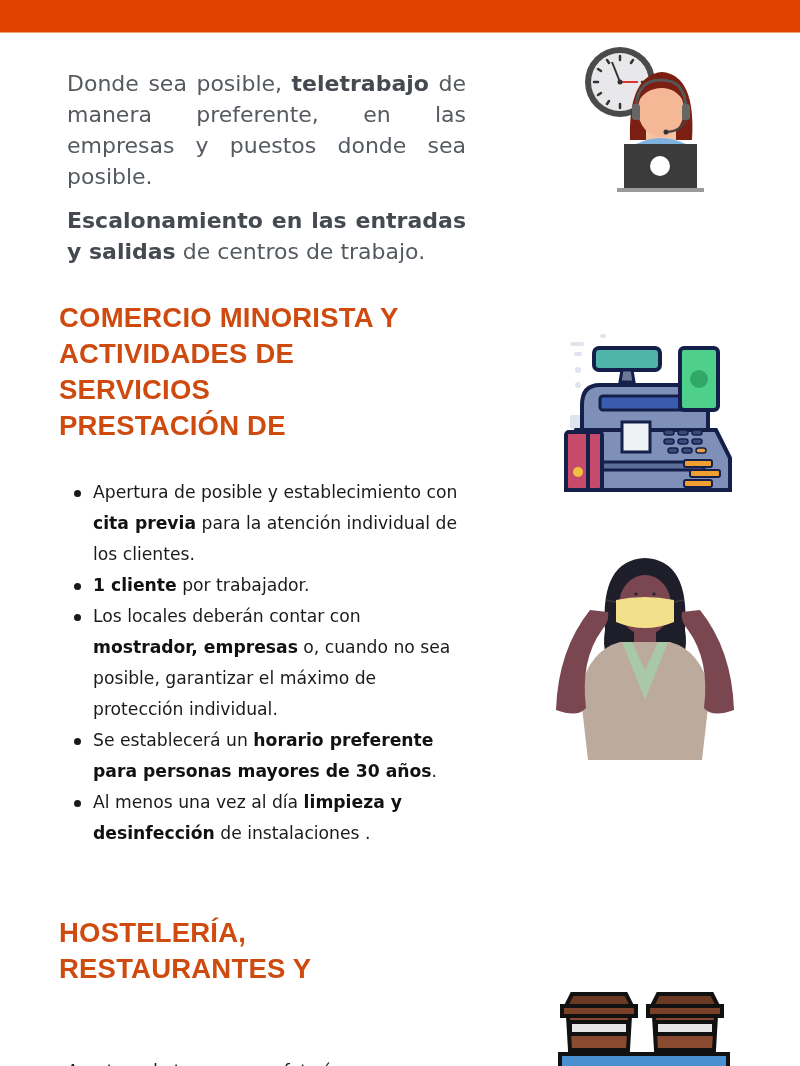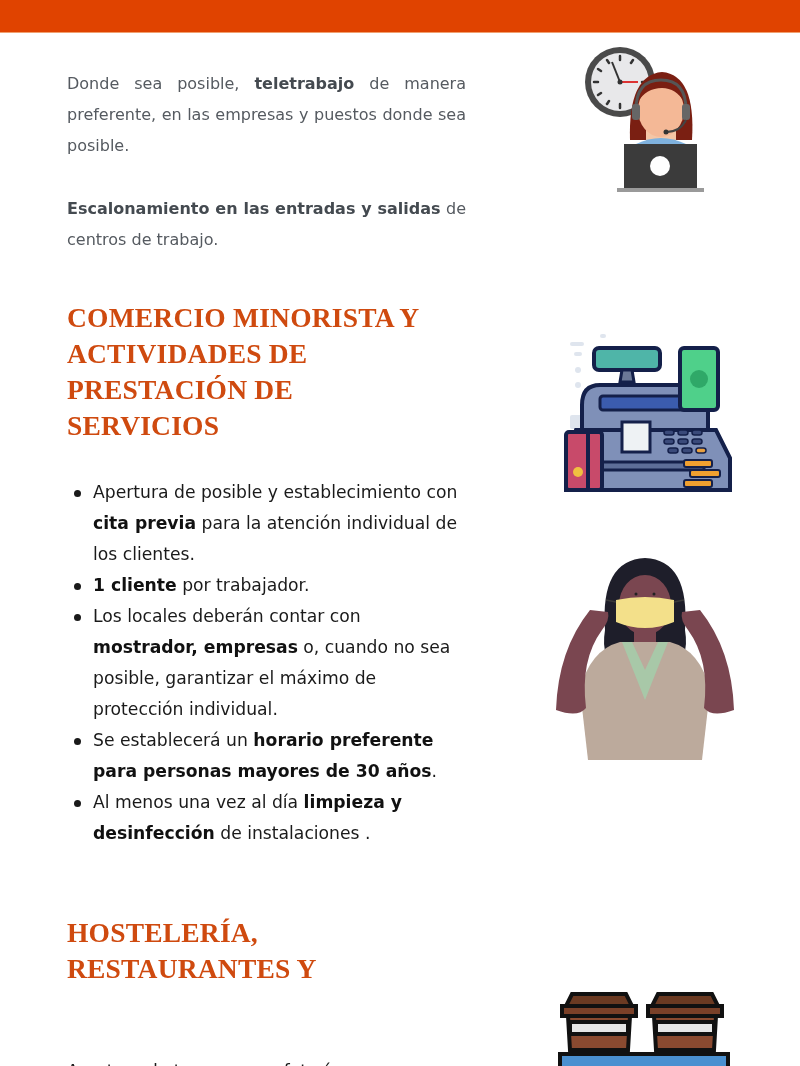--- a/index.html
+++ b/index.html
@@ -1,37 +1,37 @@
 <!DOCTYPE html>
 <html><head>
   <meta charset="utf-8">
   <style>
     * { box-sizing: border-box; margin: 0; padding: 0; }
     html, body { width: 800px; height: 1066px; overflow: hidden; background: #ffffff; }
     body { position: relative; font-family: "DejaVu Sans", sans-serif; }
     .topbar { position: absolute; left: 0; top: 0; width: 800px; height: 33px; background: #e04300; border-bottom: 1px solid #f0a070; }
-    .para { position: absolute; left: 67px; width: 399px; font-size: 16px; line-height: 31px; color: #555a60; text-align: justify; text-align-last: left; }
+    .para { position: absolute; left: 67px; width: 399px; font-size: 22px; line-height: 31px; color: #555a60; text-align: justify; text-align-last: left; }
     .para b { color: #444a50; }
-    .heading { position: absolute; left: 67px; font-family: Liberation Serif, serif; font-weight: bold; color: #cf4a0f; font-size: 27.5px; line-height: 36px; letter-spacing: 0.2px; }
+    .heading { position: absolute; left: 59px; font-family: Liberation Sans, sans-serif; font-weight: bold; color: #cf4a0f; font-size: 27.5px; line-height: 36px; letter-spacing: 0.2px; }
     .heading span { display: block; }
     .list { position: absolute; left: 67px; top: 477px; width: 400px; list-style: none; font-size: 17.2px; line-height: 31px; color: #1a1a1a; }
     .list li { position: relative; padding-left: 26px; }
     .list li::before { content: ""; position: absolute; left: 7px; top: 13px; width: 7px; height: 7px; border-radius: 50%; background: #1a1a1a; }
     .list b { color: #111; }
     .illus { position: absolute; }
     .cut { position: absolute; left: 67px; top: 1056px; font-size: 17px; line-height: 31px; color: #1a1a1a; white-space: nowrap; }
   </style>
 </head>
 <body>
 
 <div class="topbar"></div>
 
 <p class="para" style="top:68px;"><span>Donde sea posible, </span><b>teletrabajo</b><span> de manera preferente, en las empresas y puestos donde sea posible.</span></p>
 
-<p class="para" style="top:193px;"><b>Escalonamiento en las entradas y salidas</b><span> de centros de trabajo.</span></p>
+<p class="para" style="top:205px;"><b>Escalonamiento en las entradas y salidas</b><span> de centros de trabajo.</span></p>
 
 <div class="illus" style="left:580px;top:40px;width:130px;height:155px;">
   <svg width="130" height="155" viewBox="0 0 130 155">
     <circle cx="40" cy="42" r="35" fill="#4a4a4a"></circle>
     <circle cx="40" cy="42" r="29" fill="#e8e8ea"></circle>
     <g stroke="#333" stroke-width="2.5" stroke-linecap="round">
       <line x1="40" y1="16" x2="40" y2="20"></line>
         <line x1="40" y1="64" x2="40" y2="68"></line>
       <line x1="14" y1="42" x2="18" y2="42"></line>
         <line x1="62" y1="42" x2="66" y2="42"></line>
@@ -56,22 +56,22 @@
     <path d="M56 104 Q81 92 106 104 L110 115 L52 115 Z" fill="#7fb2de"></path>
     <rect x="44" y="104" width="73" height="44" fill="#3b3b3b"></rect>
     <circle cx="80" cy="126" r="10" fill="#ffffff"></circle>
     <rect x="37" y="148" width="87" height="4" fill="#9a9a9a"></rect>
   </svg>
 </div>
 
 <h2 class="heading" style="top:300px;">
   <span>COMERCIO MINORISTA Y</span>
   <span>ACTIVIDADES DE</span>
+  <span>SERVICIOS</span>
   <span>PRESTACIÓN DE</span>
-  <span>SERVICIOS</span>
 </h2>
 
 <div class="illus" style="left:560px;top:330px;width:180px;height:165px;">
   <svg width="180" height="165" viewBox="0 0 180 165">
     <g fill="#dfe5ee">
         <rect x="10" y="12" width="14" height="4" rx="2"></rect>
         <rect x="14" y="22" width="8" height="4" rx="2"></rect>
         <rect x="40" y="4" width="6" height="4" rx="2"></rect>
         <circle cx="18" cy="40" r="3"></circle>
         <circle cx="18" cy="55" r="3"></circle>

